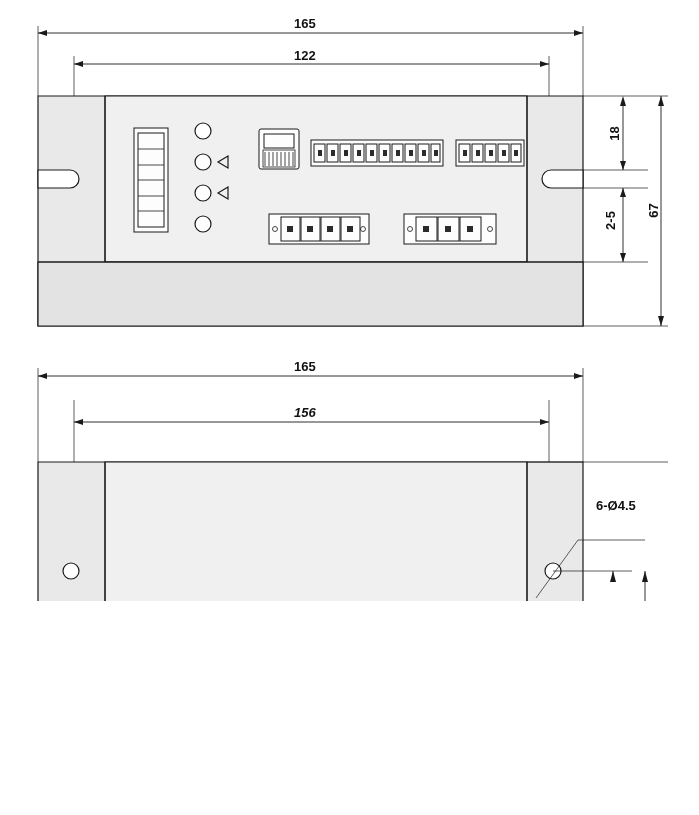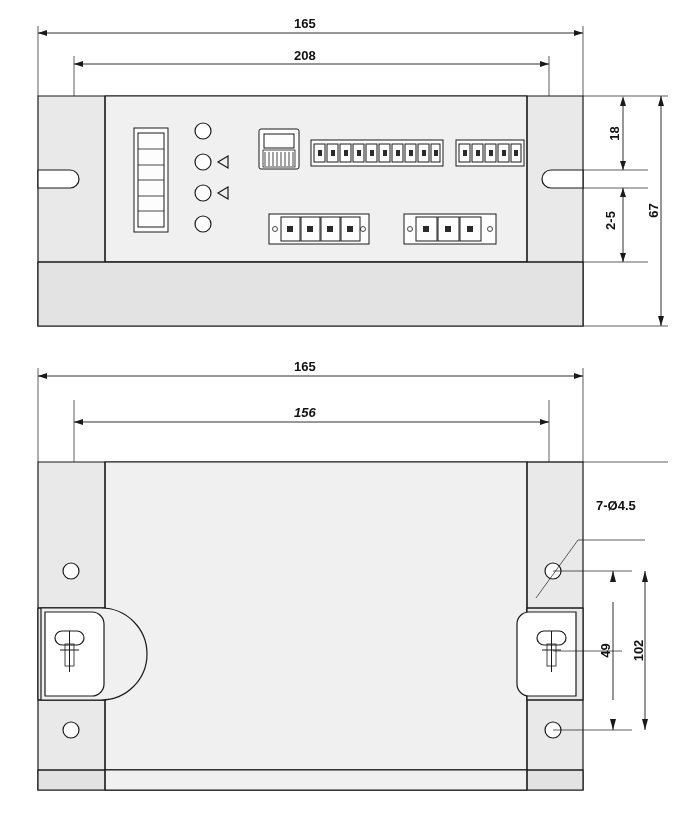--- a/index.html
+++ b/index.html
@@ -6,21 +6,21 @@
     margin: 0;
     padding: 0;
     background: #ffffff;
   }
   body {
     font-family: "Liberation Sans", sans-serif;
   }
   #sheet {
     position: relative;
     width: 699px;
-    height: 815px;
+    height: 601px;
     background: #ffffff;
     overflow: hidden;
   }
   .dim-text {
     position: absolute;
     font-family: "Liberation Sans", sans-serif;
     font-size: 13px;
     font-weight: bold;
     color: #111111;
     white-space: nowrap;
@@ -252,31 +252,31 @@
     <line class="dimln" x1="613" y1="719" x2="613" y2="730"></line>
 
     <line class="dimln" x1="645" y1="571" x2="645" y2="730"></line>
     <polygon points="645,571 642,582 648,582" fill="#1a1a1a"></polygon>
     <polygon points="645,730 642,719 648,719" fill="#1a1a1a"></polygon>
 
   </svg>
 
   <div class="dim-text" style="left:294px; top:16px;">165</div>
 
-  <div class="dim-text" style="left:294px; top:48px;">208</div>
+  <div class="dim-text" style="left:294px; top:48px;">122</div>
 
   <div class="dim-text vert" style="left:607px; top:126px; transform: rotate(-90deg);">18</div>
 
   <div class="dim-text vert" style="left:601px; top:213px; transform: rotate(-90deg);">2-5</div>
 
   <div class="dim-text vert" style="left:646px; top:203px; transform: rotate(-90deg);">67</div>
 
   <div class="dim-text" style="left:294px; top:359px;">165</div>
 
   <div class="dim-text" style="left:294px; top:405px;font-style:italic;">156</div>
 
-  <div class="dim-text" style="left:596px; top:498px;">7-Ø4.5</div>
+  <div class="dim-text" style="left:596px; top:498px;">6-Ø4.5</div>
 
   <div class="dim-text vert" style="left:598px; top:643px; transform: rotate(-90deg);">49</div>
 
   <div class="dim-text vert" style="left:628px; top:643px; transform: rotate(-90deg);">102</div>
 
 </div>
 
 </body></html>

